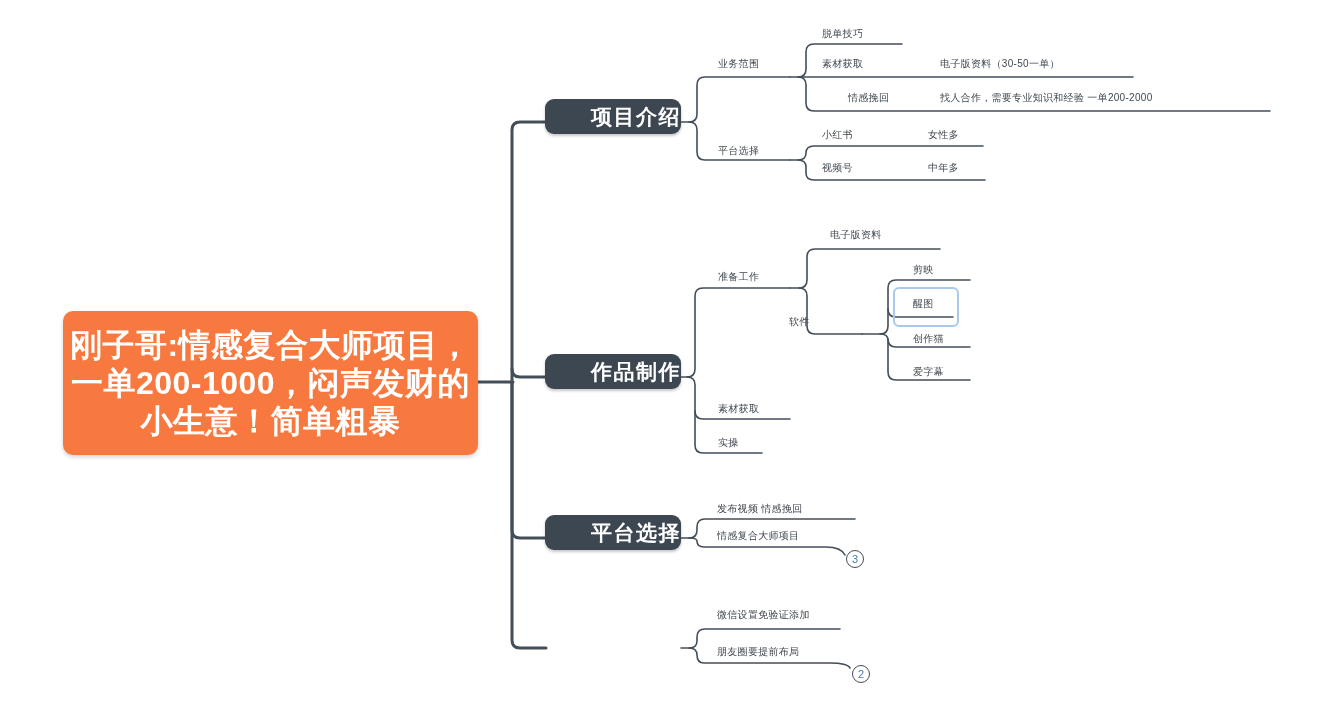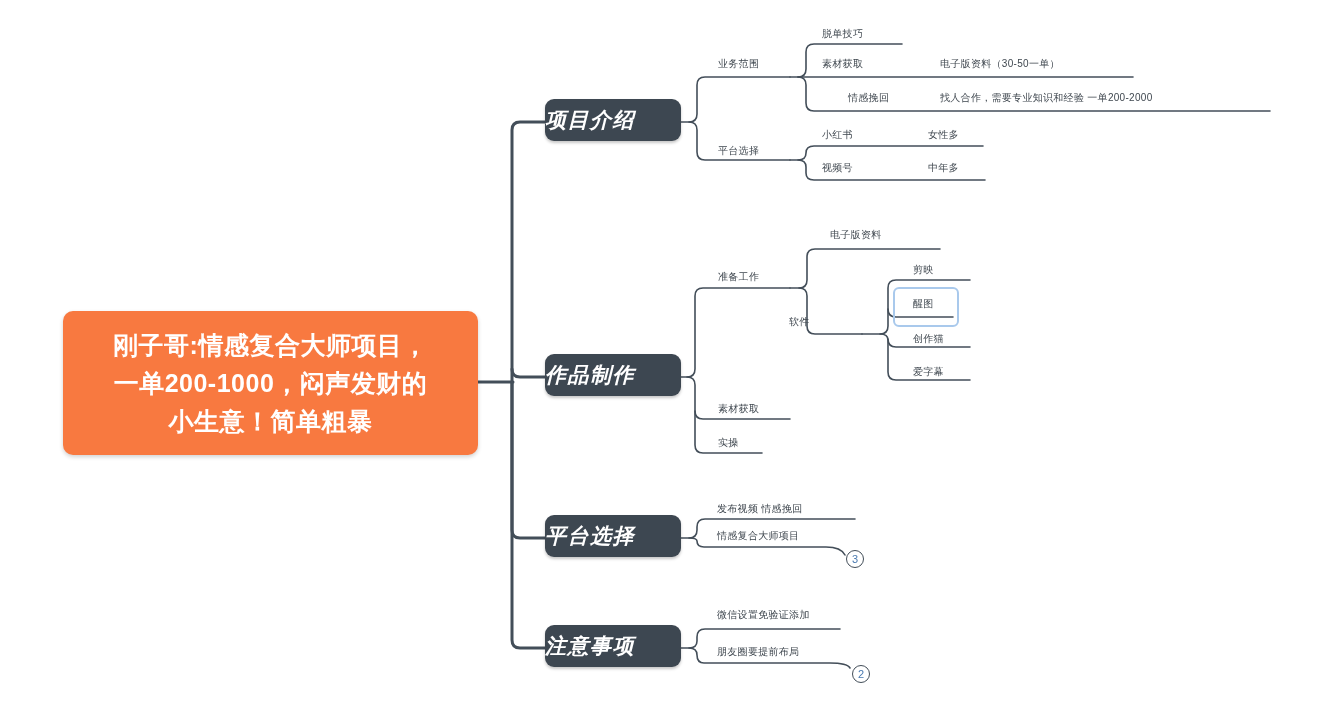--- a/index.html
+++ b/index.html
@@ -10,25 +10,25 @@
   }
   html,body{margin:0;padding:0;background:var(--canvas-bg);}
   .canvas{position:relative;width:1324px;height:714px;background:var(--canvas-bg);
           overflow:hidden;font-family:"Liberation Sans","DejaVu Sans",sans-serif;}
   .connectors{position:absolute;left:0;top:0;}
   .trunk{stroke:var(--line-color);stroke-width:3;fill:none;stroke-linecap:round;stroke-linejoin:round;}
   .thin{stroke:var(--line-color);stroke-width:1.6;fill:none;stroke-linecap:round;stroke-linejoin:round;}
   .root-topic{position:absolute;left:63px;top:311px;width:415px;height:144px;
       background:var(--root-bg);border-radius:10px;display:flex;align-items:center;justify-content:center;
       box-shadow:0 2px 4px rgba(0,0,0,0.18);}
-  .root-topic .root-label{color:var(--root-text);font-size:25px;font-weight:bold;line-height:38px;
+  .root-topic .root-label{color:var(--root-text);font-size:32px;font-weight:bold;line-height:38px;
       text-align:center;white-space:pre-line;letter-spacing:0.5px;}
-  .main-topic{position:absolute;left:545px;width:136px;height:42px;background:var(--topic-bg);
-      border-radius:9px;display:flex;align-items:center;justify-content:flex-start;
-      box-shadow:0 2px 3px rgba(0,0,0,0.22);font-style:italic;}
+  .main-topic{position:absolute;left:545px;width:136px;height:35px;background:var(--topic-bg);
+      border-radius:9px;display:flex;align-items:center;justify-content:flex-end;
+      box-shadow:0 2px 3px rgba(0,0,0,0.22);}
   .main-topic .topic-label{color:var(--topic-text);font-size:21px;font-weight:bold;letter-spacing:1.5px;}
   .label{position:absolute;font-size:10px;line-height:18px;color:var(--label-text);
       letter-spacing:0.3px;white-space:nowrap;}
   .selection-box{position:absolute;left:893px;top:287px;width:62px;height:36px;
       border:2px solid var(--selection);border-radius:6px;background:transparent;}
   .badge{position:absolute;width:18px;height:18px;border:1.5px solid var(--line-color);
       border-radius:50%;background:#fff;display:flex;align-items:center;justify-content:center;
       font-size:11px;color:var(--badge-num);box-sizing:border-box;}
 </style>
 </head>
@@ -80,23 +80,20 @@
 
   <div class="main-topic" style="top:99px">
     <span class="topic-label">项目介绍</span>
   </div>
   <div class="main-topic" style="top:354px">
     <span class="topic-label">作品制作</span>
   </div>
   <div class="main-topic" style="top:515px">
     <span class="topic-label">平台选择</span>
   </div>
-  <div class="main-topic" style="top:625px">
-    <span class="topic-label">注意事项</span>
-  </div>
 
   <div class="label" style="left:718px;top:55px">业务范围</div>
   <div class="label" style="left:822px;top:25px">脱单技巧</div>
   <div class="label" style="left:822px;top:55px">素材获取</div>
   <div class="label" style="left:940px;top:55px">电子版资料（30-50一单）</div>
   <div class="label" style="left:848px;top:89px">情感挽回</div>
   <div class="label" style="left:940px;top:89px">找人合作，需要专业知识和经验 一单200-2000</div>
   <div class="label" style="left:718px;top:142px">平台选择</div>
   <div class="label" style="left:822px;top:126px">小红书</div>
   <div class="label" style="left:928px;top:126px">女性多</div>

